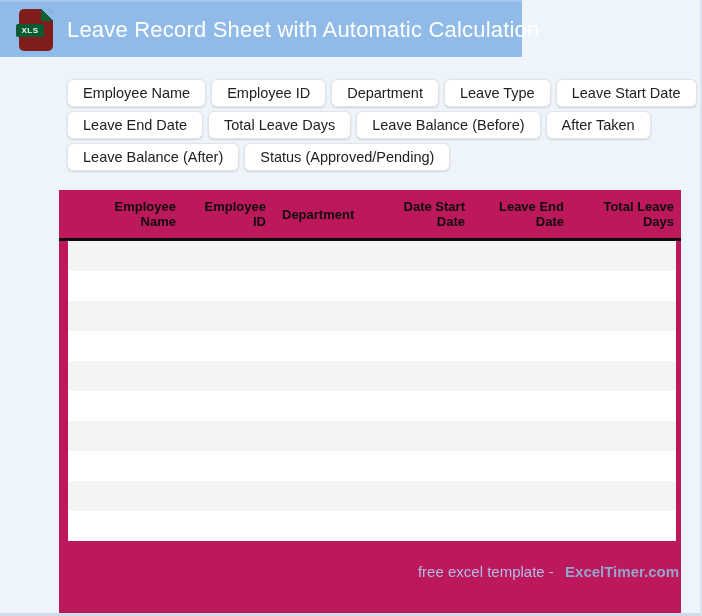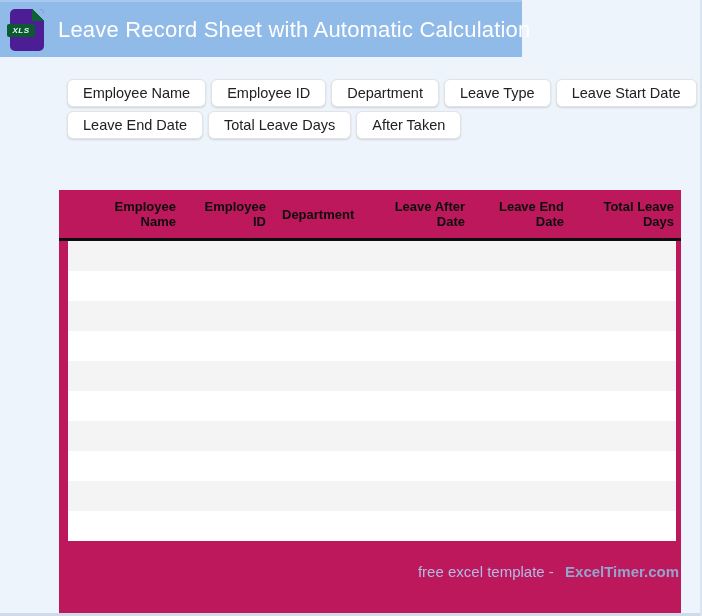--- a/index.html
+++ b/index.html
@@ -11,22 +11,22 @@
     box-sizing:border-box;
   }
   
   .header-bar{
     position:absolute;left:0;top:0;width:522px;height:57px;
     background:#90bae8;
     display:flex;align-items:center;
     border-top:2px solid #a7c8ee;box-sizing:border-box;
   }
   .xls-icon{
-    position:relative;margin-left:10px;width:34px;height:42px;
-    background:#4c1d95;border-radius:5px;flex:0 0 auto;font-style:italic;
+    position:relative;margin-left:19px;width:34px;height:42px;
+    background:#7f1d1d;border-radius:5px;flex:0 0 auto;
   }
   .xls-icon .fold{
     position:absolute;top:0;right:0;width:12px;height:12px;
     background:linear-gradient(225deg,#90bae8 48%,#0d6133 48%);
     border-top-right-radius:5px;
   }
   .xls-icon .band{
     position:absolute;left:-3px;top:15px;width:28px;height:13px;
     background:#0b5a31;border-radius:2px;
     display:flex;align-items:center;justify-content:center;
@@ -97,32 +97,37 @@
   <div class="chip-row">
     <span class="chip">Employee Name</span>
     <span class="chip">Employee ID</span>
     <span class="chip">Department</span>
     <span class="chip">Leave Type</span>
     <span class="chip">Leave Start Date</span>
   </div>
   <div class="chip-row">
     <span class="chip">Leave End Date</span>
     <span class="chip">Total Leave Days</span>
+    <span class="chip">Leave Balance (Before)</span>
     <span class="chip">After Taken</span>
+  </div>
+  <div class="chip-row">
+    <span class="chip">Leave Balance (After)</span>
+    <span class="chip">Status (Approved/Pending)</span>
   </div>
 </div>
 
 <div class="table">
   <div class="thead">
     <div class="th right c1">Employee
 Name</div>
     <div class="th right c2">Employee
 ID</div>
     <div class="th left c3">Department</div>
-    <div class="th right c5">Leave After
+    <div class="th right c5">Date Start
 Date</div>
     <div class="th right c6">Leave End
 Date</div>
     <div class="th right c7">Total Leave
 Days</div>
   </div>
   <div class="trows">
       <div class="trow"></div>
       <div class="trow"></div>
       <div class="trow"></div>

